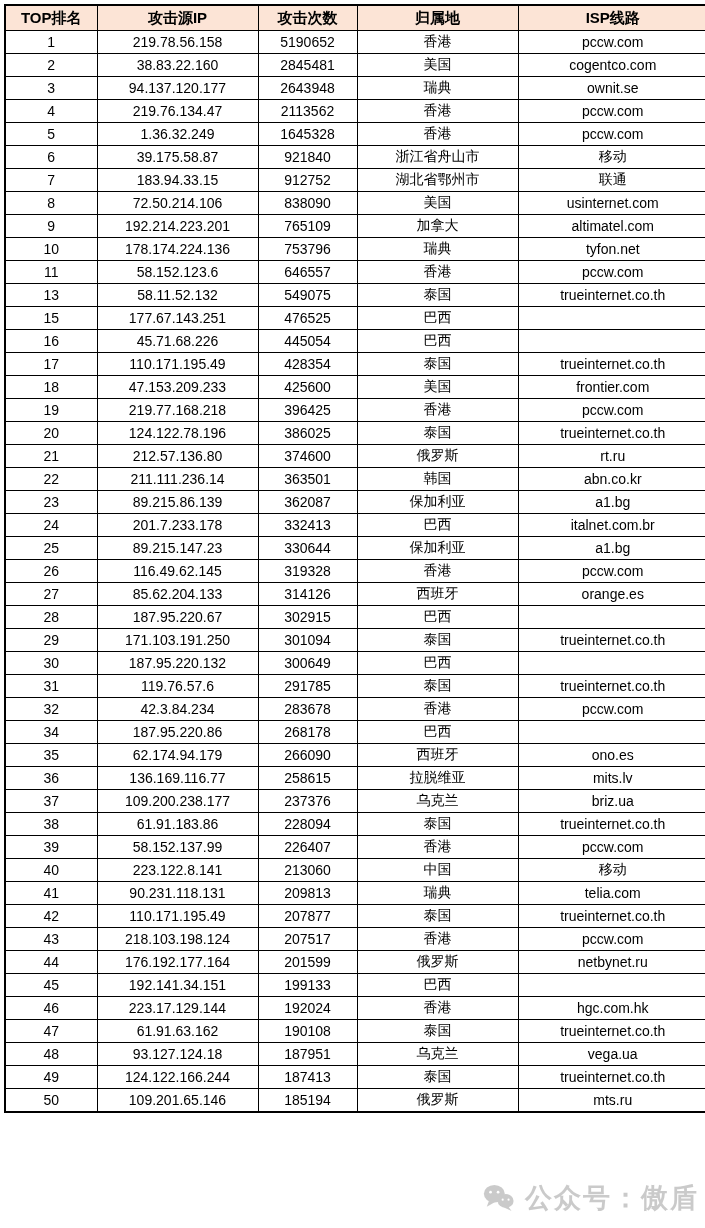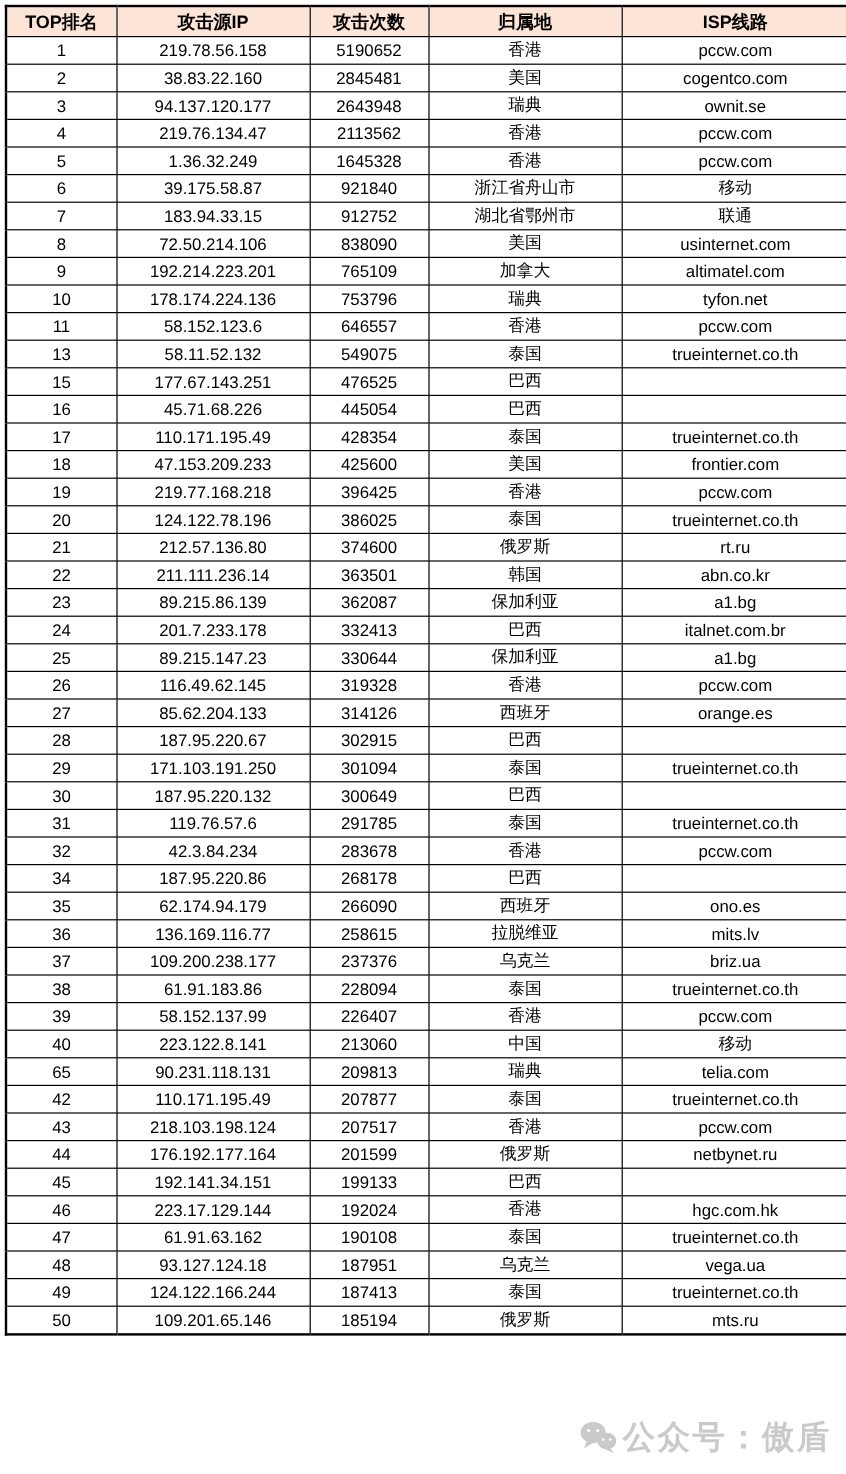--- a/index.html
+++ b/index.html
@@ -48,21 +48,21 @@
   table.attack-table tr th:last-child,
   table.attack-table tr td:last-child { border-right: 2px solid #000000; }
   table.attack-table tbody tr:last-child td { border-bottom: 2px solid #000000; }
 
   .watermark {
     position: absolute;
     left: 483px;
     top: 1180px;
     display: flex;
     align-items: center;
-    gap: 5px;
+    gap: 11px;
     opacity: 0.45;
     pointer-events: none;
   }
   .watermark .wm-text {
     font-size: 27px;
     font-weight: bold;
     color: #8c8c8c;
     letter-spacing: 2px;
     white-space: nowrap;
   }
@@ -343,21 +343,21 @@
           <td>pccw.com</td>
         </tr>
         <tr>
           <td>40</td>
           <td>223.122.8.141</td>
           <td>213060</td>
           <td>中国</td>
           <td>移动</td>
         </tr>
         <tr>
-          <td>65</td>
+          <td>41</td>
           <td>90.231.118.131</td>
           <td>209813</td>
           <td>瑞典</td>
           <td>telia.com</td>
         </tr>
         <tr>
           <td>42</td>
           <td>110.171.195.49</td>
           <td>207877</td>
           <td>泰国</td>

